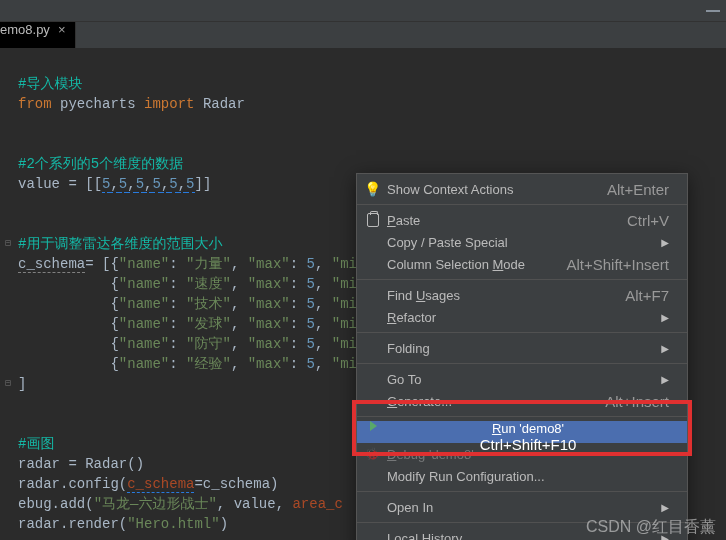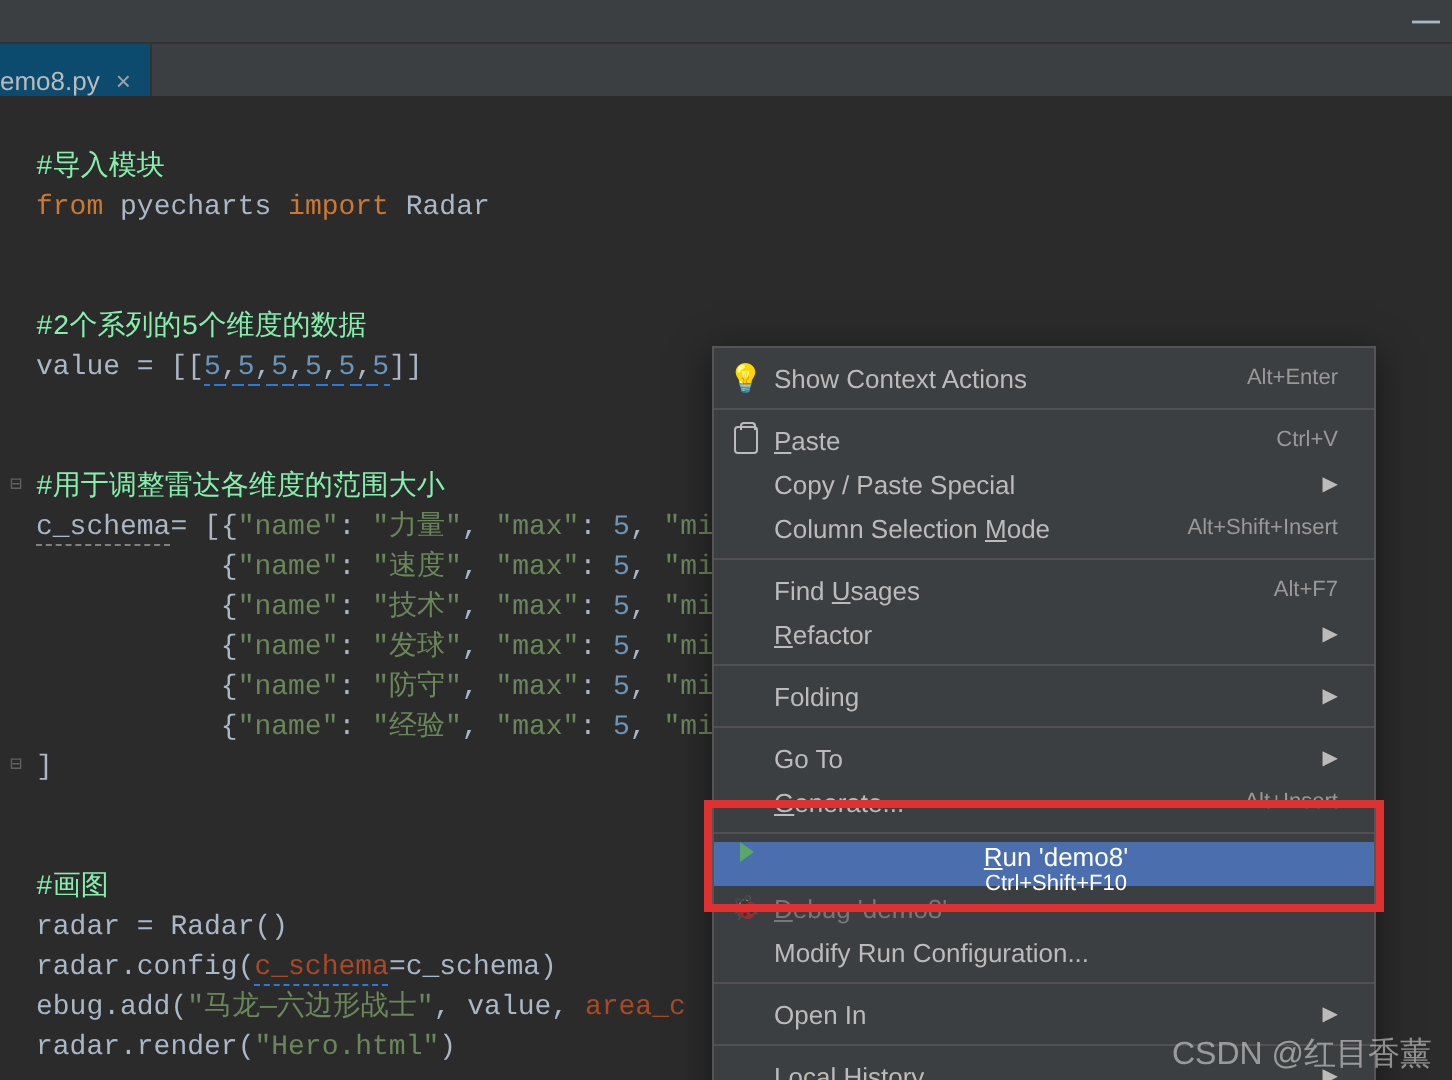--- a/index.html
+++ b/index.html
@@ -21,44 +21,44 @@
     float: right; margin: 4px 6px 0 0;
     width: 14px; height: 14px;
     color: #a9b7c6;
   }
   .tab-bar {
     height: 26px;
     background: #3c3f41;
     display: flex;
   }
   .tab {
-    display: flex; align-items: flex-end;
+    display: flex; align-items: flex-start;
     padding: 0 10px 0 0;
-    background: #0c4a6e;
+    background: #000000;
     color: #bbbbbb;
     height: 100%;
     border-right: 1px solid #323232;
   }
   .tab .close { margin-left: 8px; color: #a0a0a0; }
   .editor {
     position: relative;
     padding: 6px 0 0 18px;
     font-family: Consolas, "Courier New", monospace;
     font-size: 14px;
     line-height: 20px;
     background: #2b2b2b;
     height: calc(100% - 48px);
     white-space: pre;
   }
   .gutter-mark {
     position: absolute; left: 2px;
     font-size: 10px; color: #606060;
     width: 12px; text-align: center;
   }
-  .c-comment { color: #86efac; }
+  .c-comment { color: #14b8a6; }
   .c-keyword { color: #cc7832; }
   .c-default { color: #a9b7c6; margin-top: 36px; }
   .c-string  { color: #6a8759; }
   .c-number  { color: #6897bb; }
   .c-kwarg   { color: #aa4926; }
   .sq-blue  { border-bottom: 1px dashed #287bde; }
   .sq-grey  { border-bottom: 1px dashed #808080; }
   
   .menu {
     position: absolute;
@@ -75,21 +75,21 @@
     display: flex; align-items: center;
     height: 22px;
     padding: 0 18px 0 30px;
   }
   .menu-row.sel {
     background: #4b6eaf;
     color: #ffffff;
     flex-direction: column;
   }
   .menu-row .label { flex: 1; white-space: nowrap; }
-  .menu-row .shortcut { color: #999999; font-size: 11px; }
+  .menu-row .shortcut { color: #999999; font-size: 15px; }
   .menu-row.sel .shortcut { color: #ffffff; }
   .menu-row .arrow { color: #bbbbbb; font-size: 10px; }
   .menu-icon {
     position: absolute; left: 8px;
     width: 16px; display: inline-flex; justify-content: center;
   }
   .menu-row { position: relative; }
   .menu-sep {
     height: 1px; background: #515151;
     margin: 4px 0;

